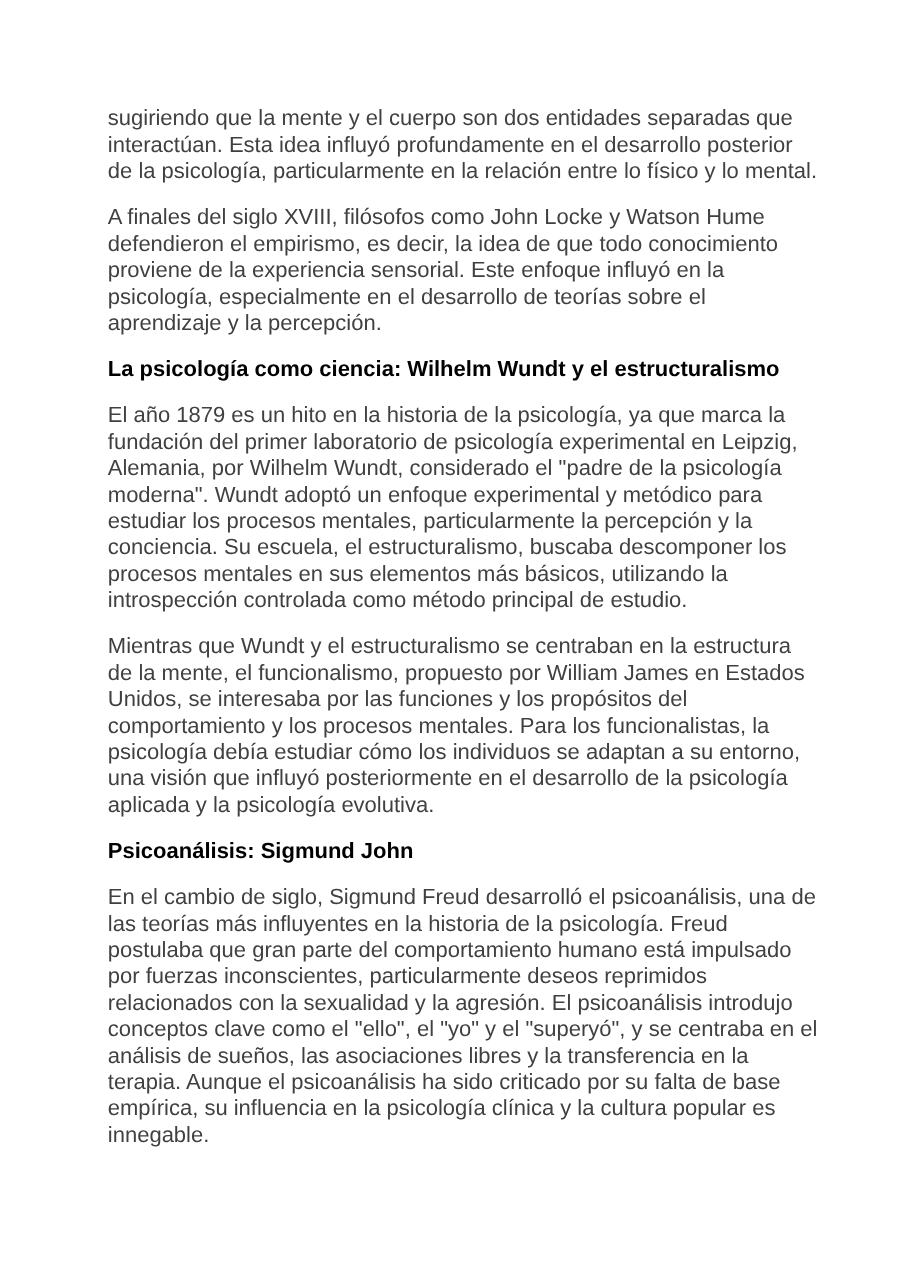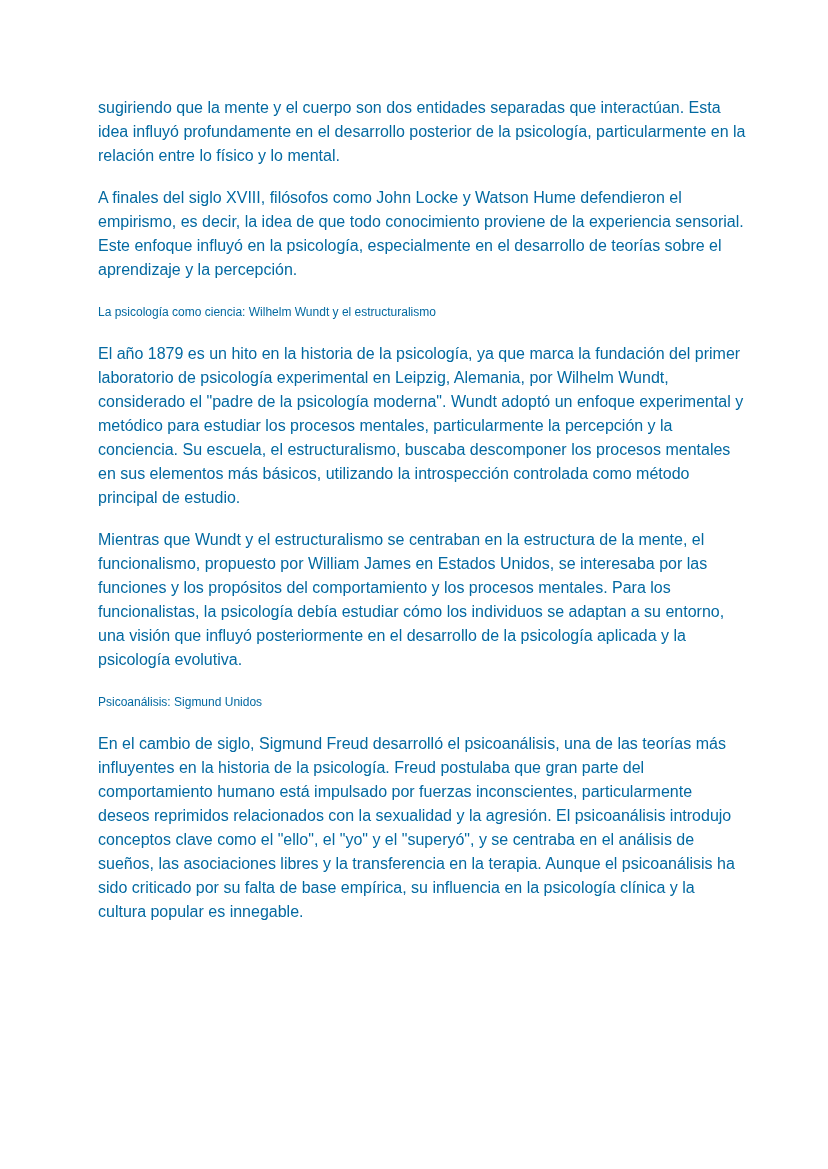--- a/index.html
+++ b/index.html
@@ -18,40 +18,40 @@
     box-sizing: border-box;
     width: 828px;
     height: 1169px;
     background: #ffffff;
     padding: 96px 82px 0 98px;
   }
   .content {
     max-width: 650px;
   }
   .para {
-    font-size: 16px;
+    font-size: 20px;
     line-height: 24px;
     font-weight: 400;
     margin: 0 0 18px 0;
-    color: #0369a1;
+    color: #404040;
   }
   .heading {
-    font-size: 12px;
+    font-size: 20px;
     line-height: 24px;
-    font-weight: 400;
+    font-weight: 700;
     margin: 6px 0 18px 0;
-    color: #0369a1;
+    color: #000000;
   }
 </style>
 </head>
 <body>
 
 <div class="page">
   <div class="content">
     <p class="para">sugiriendo que la mente y el cuerpo son dos entidades separadas que interactúan. Esta idea influyó profundamente en el desarrollo posterior de la psicología, particularmente en la relación entre lo físico y lo mental.</p>
     <p class="para">A finales del siglo XVIII, filósofos como John Locke y Watson Hume defendieron el empirismo, es decir, la idea de que todo conocimiento proviene de la experiencia sensorial. Este enfoque influyó en la psicología, especialmente en el desarrollo de teorías sobre el aprendizaje y la percepción.</p>
     <h2 class="heading">La psicología como ciencia: Wilhelm Wundt y el estructuralismo</h2>
     <p class="para">El año 1879 es un hito en la historia de la psicología, ya que marca la fundación del primer laboratorio de psicología experimental en Leipzig, Alemania, por Wilhelm Wundt, considerado el "padre de la psicología moderna". Wundt adoptó un enfoque experimental y metódico para estudiar los procesos mentales, particularmente la percepción y la conciencia. Su escuela, el estructuralismo, buscaba descomponer los procesos mentales en sus elementos más básicos, utilizando la introspección controlada como método principal de estudio.</p>
     <p class="para">Mientras que Wundt y el estructuralismo se centraban en la estructura de la mente, el funcionalismo, propuesto por William James en Estados Unidos, se interesaba por las funciones y los propósitos del comportamiento y los procesos mentales. Para los funcionalistas, la psicología debía estudiar cómo los individuos se adaptan a su entorno, una visión que influyó posteriormente en el desarrollo de la psicología aplicada y la psicología evolutiva.</p>
-    <h2 class="heading">Psicoanálisis: Sigmund Unidos</h2>
+    <h2 class="heading">Psicoanálisis: Sigmund John</h2>
     <p class="para">En el cambio de siglo, Sigmund Freud desarrolló el psicoanálisis, una de las teorías más influyentes en la historia de la psicología. Freud postulaba que gran parte del comportamiento humano está impulsado por fuerzas inconscientes, particularmente deseos reprimidos relacionados con la sexualidad y la agresión. El psicoanálisis introdujo conceptos clave como el "ello", el "yo" y el "superyó", y se centraba en el análisis de sueños, las asociaciones libres y la transferencia en la terapia. Aunque el psicoanálisis ha sido criticado por su falta de base empírica, su influencia en la psicología clínica y la cultura popular es innegable.</p>
   </div>
 </div>
 
 </body></html>

